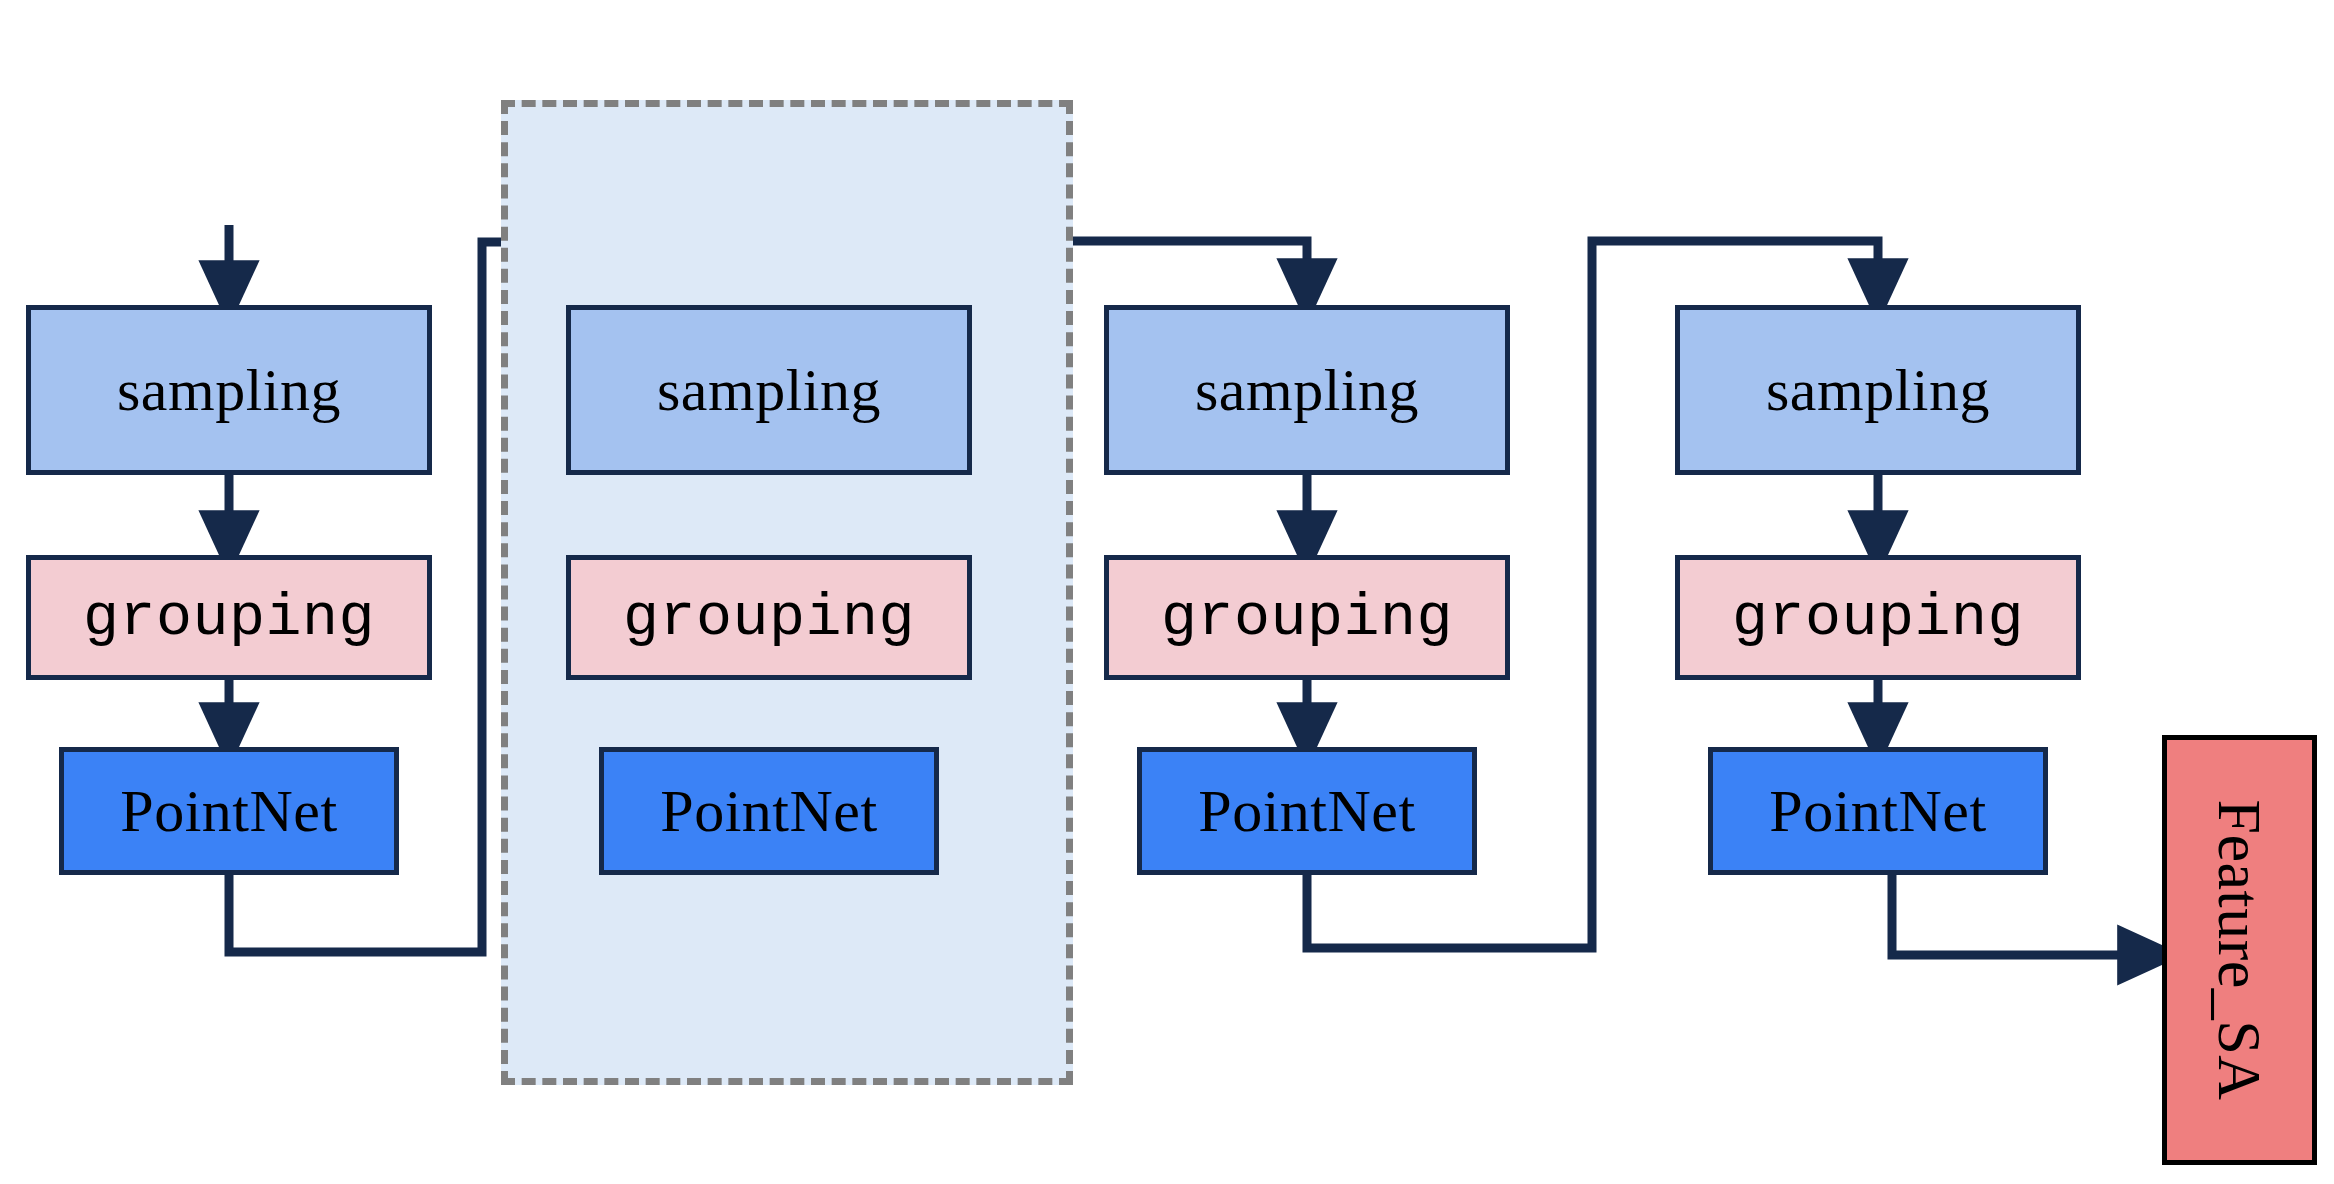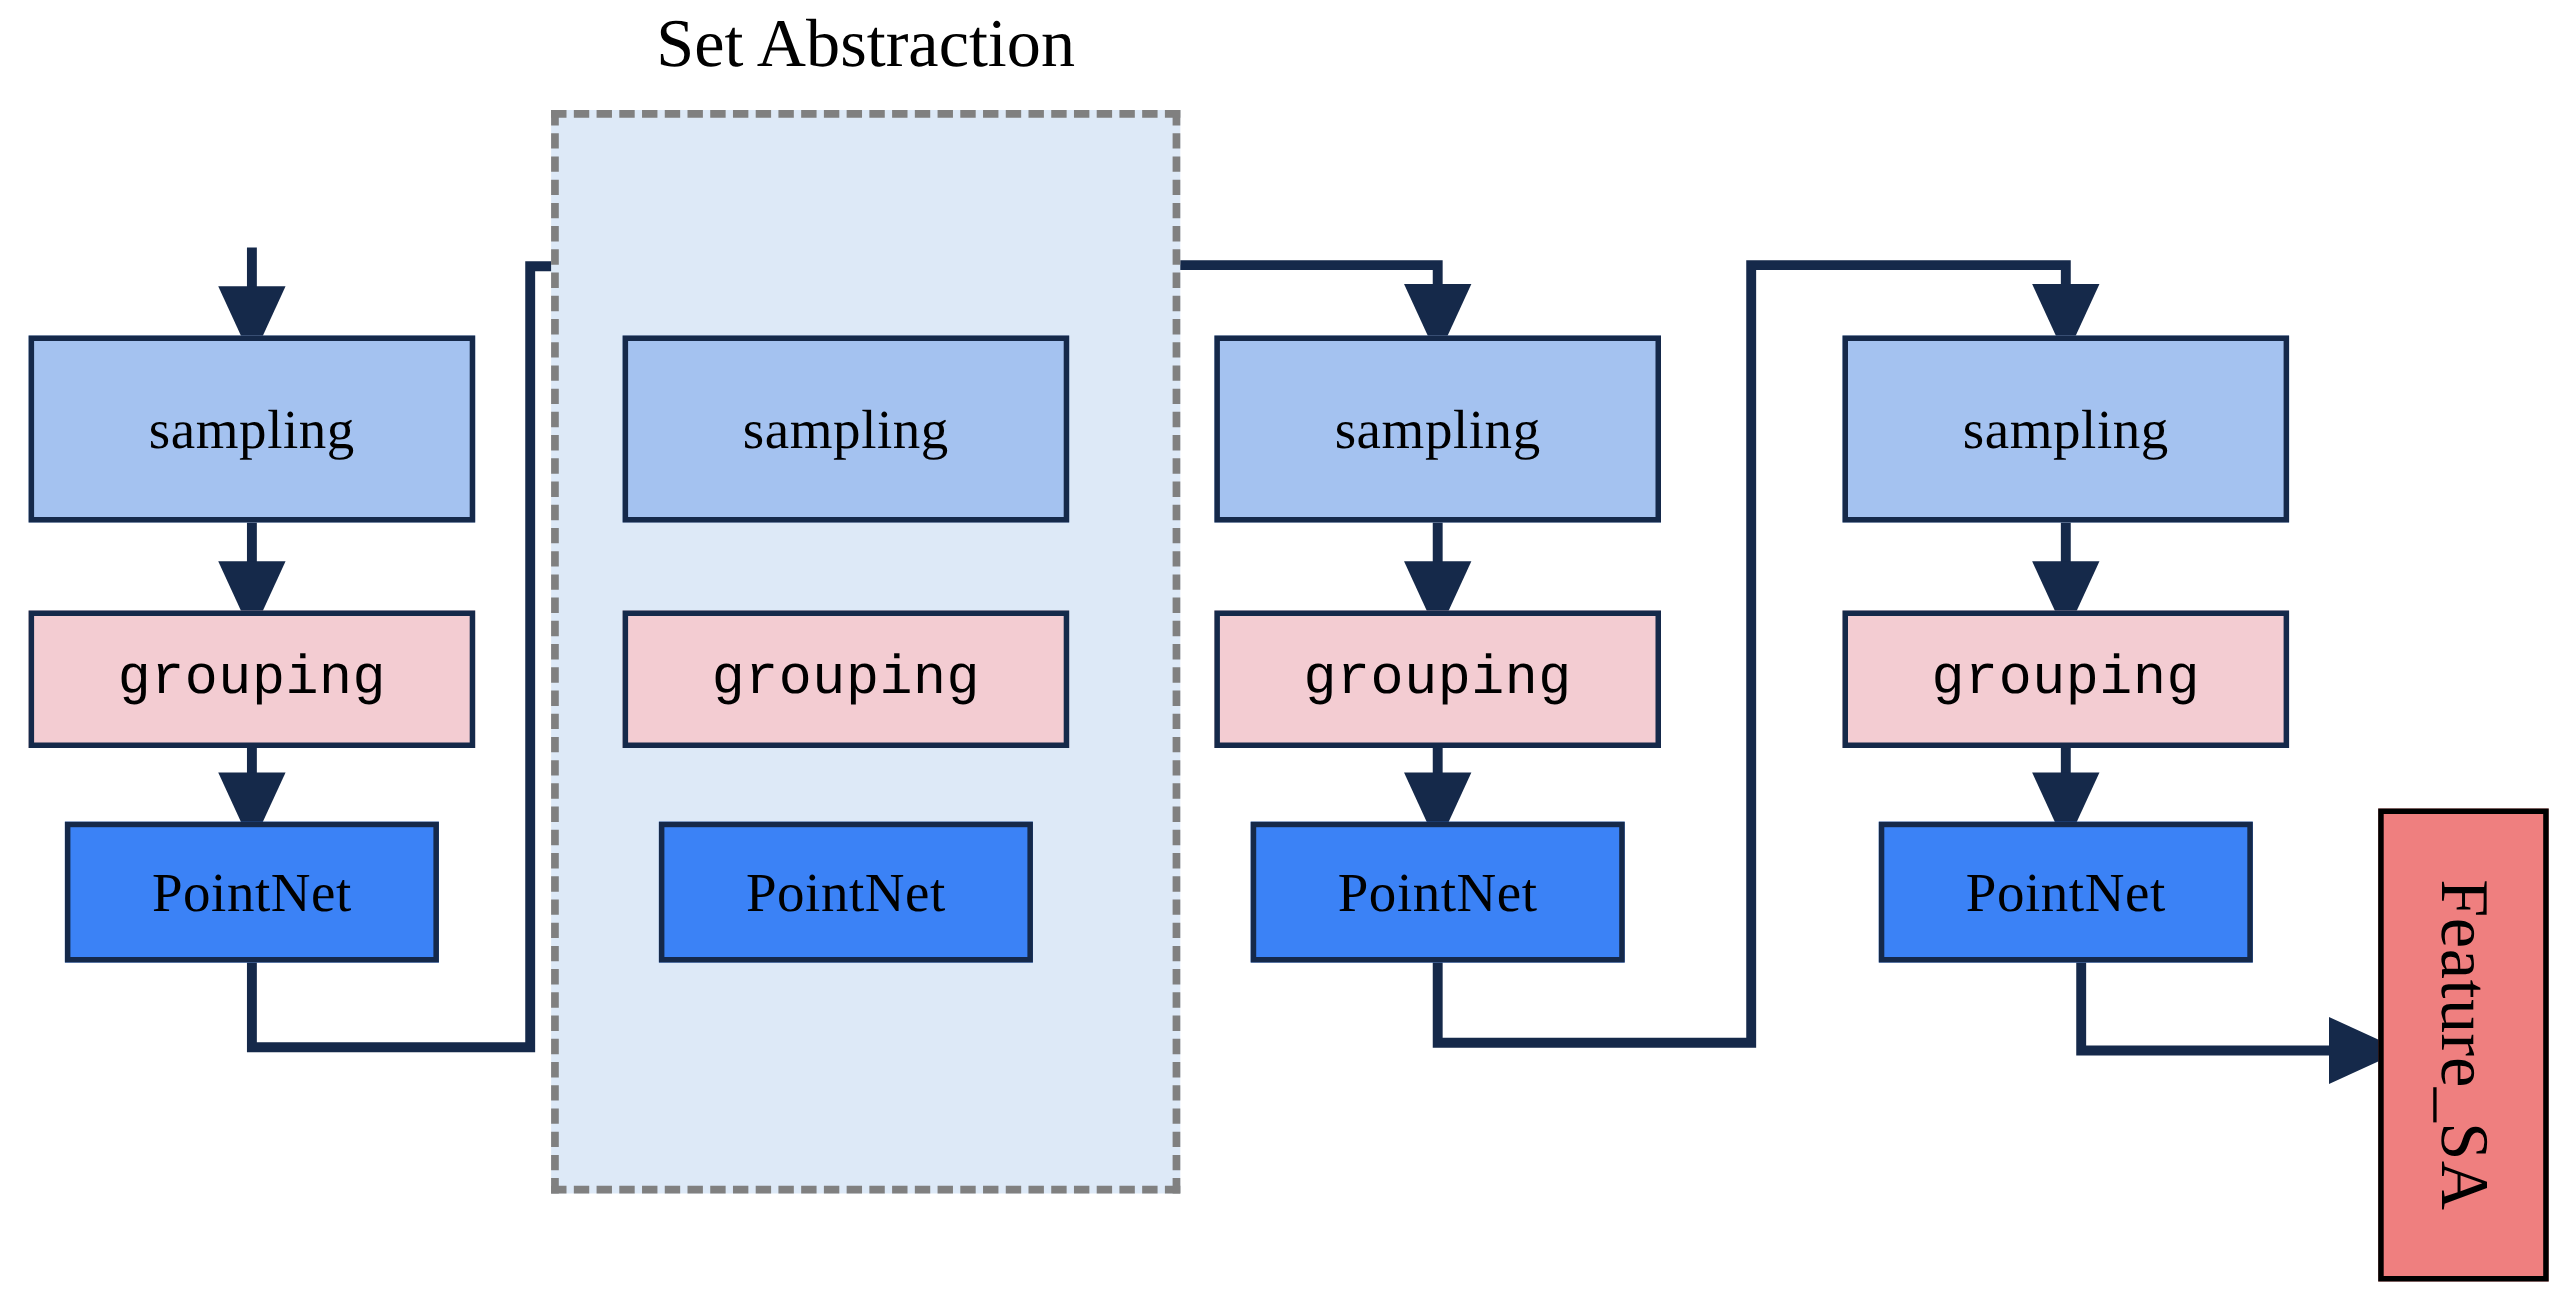--- a/index.html
+++ b/index.html
@@ -27,21 +27,21 @@
     border: 5px solid #15294a;
     display: flex;
     align-items: center;
     justify-content: center;
     color: #000000;
     line-height: 1;
     white-space: nowrap;
     z-index: 3;
   }
   .node-label {
-    font-size: 50px;
+    font-size: 60px;
     letter-spacing: 0.5px;
   }
   .sampling-box { background: #a4c2f0; }
   .grouping-box { background: #f3ccd2; font-family: Liberation Mono, monospace; }
   .pointnet-box { background: #3b82f6; }
   .feature-box {
     background: #ef7f7f;
     border: 5px solid #000000;
   }
   .feature-box .node-label {
@@ -64,21 +64,20 @@
     white-space: nowrap;
     z-index: 4;
   }
 </style>
 </head>
 <body>
 
 <div id="stage">
 
   <div id="group-region" style="left: 501px; top: 100px; width: 572px; height: 985px;"></div>
-  <div id="group-title" style="left: 487px; top: 5px; width: 600px;">Set Abstraction</div>
 
   <svg id="svg-layer" viewBox="0 0 2334 1184">
     <defs>
       <marker id="arrowhead" markerWidth="8" markerHeight="8" refX="4.2" refY="4" orient="auto" markerUnits="strokeWidth">
         <path d="M 0 0.6 L 7.4 4 L 0 7.4 Z" fill="#15294a"></path>
       </marker>
     </defs>
 
     <g stroke="#15294a" stroke-width="9" fill="none" stroke-linecap="butt">
 

